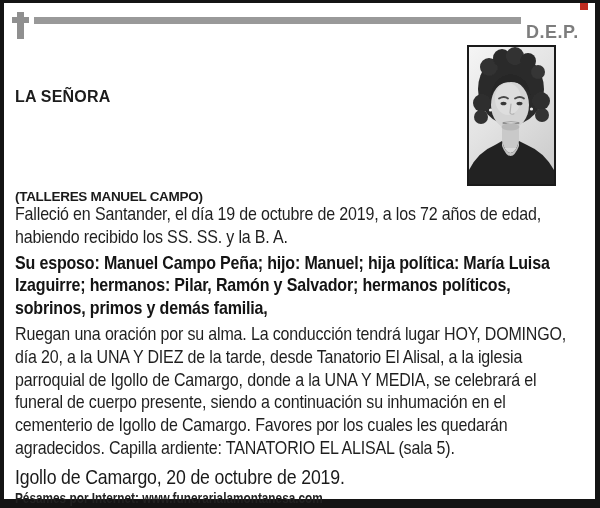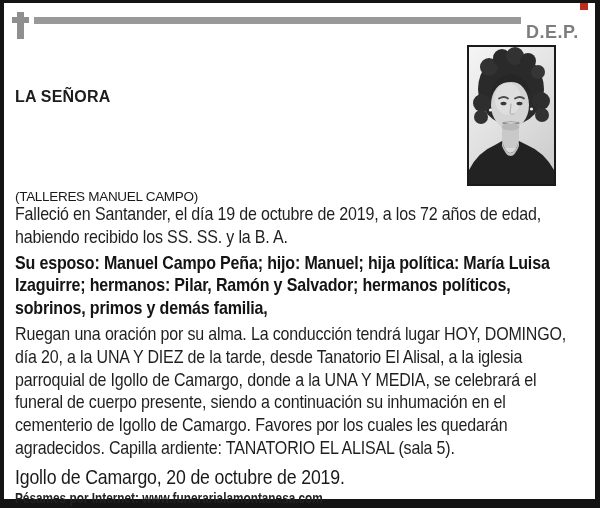--- a/index.html
+++ b/index.html
@@ -33,21 +33,21 @@
     position: absolute; left: 11px; top: 41px;
     font-size: 16px; font-weight: 600; color: #1c1c1c; letter-spacing: 0.2px; margin-top: 44px;
   }
   .title {
     position: absolute; left: 9px; top: 51px;
     font-size: 53px; line-height: 61px; font-weight: 800;
     color: #191919; letter-spacing: -1.5px; white-space: nowrap;
   }
   .subtitle {
     position: absolute; left: 11px; top: 186px;
-    font-size: 13.5px; font-weight: 400; color: #1a1a1a; letter-spacing: -0.3px;
+    font-size: 13.5px; font-weight: 700; color: #1a1a1a; letter-spacing: -0.3px;
   }
   
   .photo {
     position: absolute; left: 463px; top: 42px;
     width: 89px; height: 141px;
     border: 2px solid #1a1a1a; box-sizing: border-box;
     background: #e9e9e9; overflow: hidden;
   }
   .photo svg { display: block; width: 100%; height: 100%; }
   

